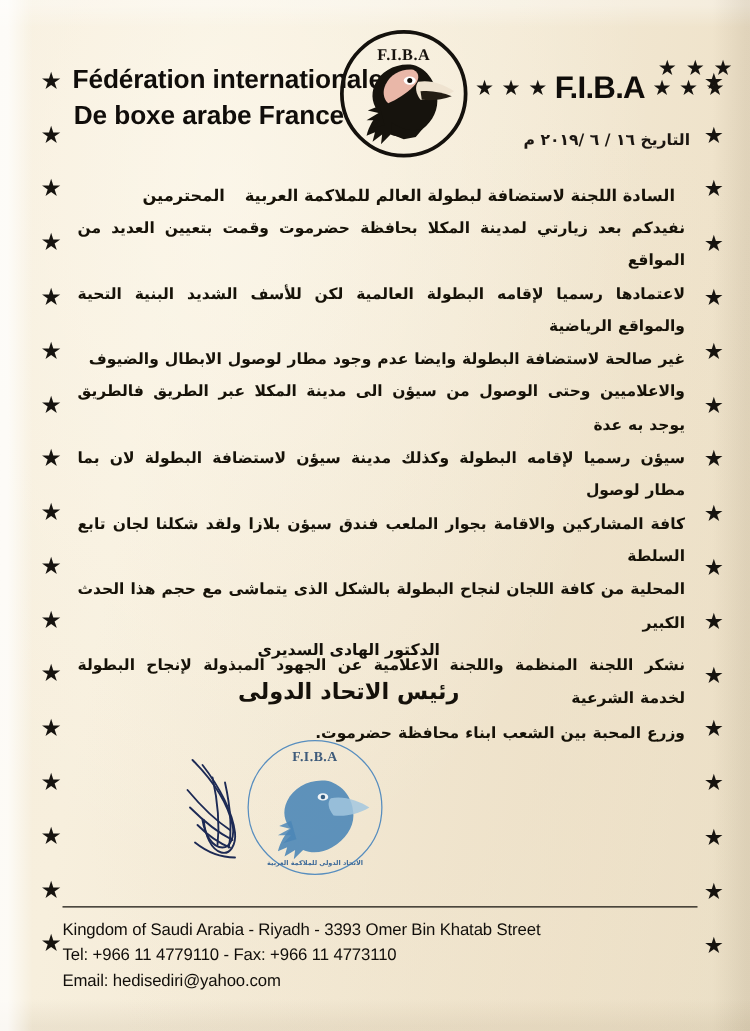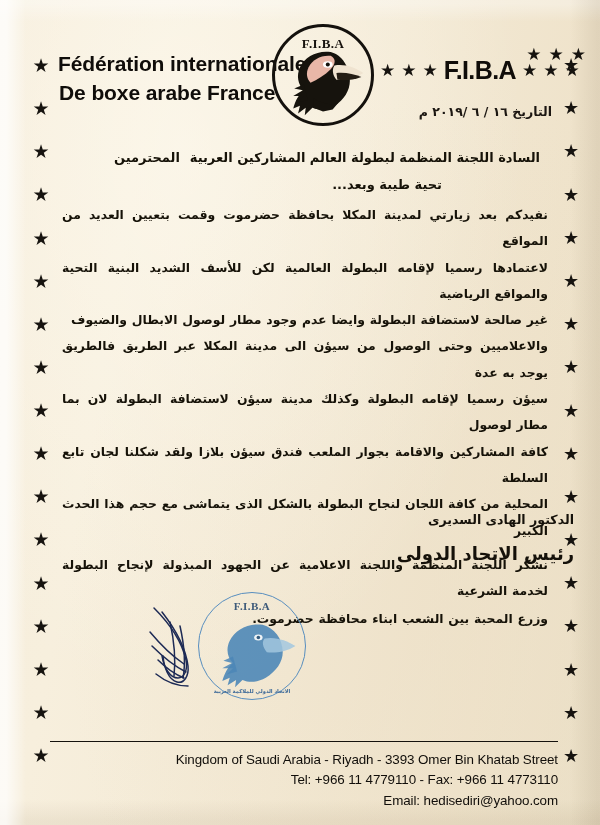--- a/index.html
+++ b/index.html
@@ -105,22 +105,22 @@
   .para{
     font-size:12.4px;line-height:2.12;font-weight:bold;
     margin:0 0 8px 0;text-align:justify;text-align-last:right;
     word-spacing:.5px;
   }
   .para.tight{margin-bottom:2px;}
   .para .ln{display:block;}
 
   
   .signature{
-    position:absolute;left:0;right:0;top:512px;z-index:4;
-    direction:rtl;
+    position:absolute;left:0;right:16px;top:512px;z-index:4;
+    direction:rtl;text-align:center;
     font-family:"DejaVu Sans", sans-serif;
     color:#15110a;
   }
   .sig-name{font-size:12.6px;font-weight:bold;margin-bottom:16px;padding-right:26px;}
   .sig-title{font-size:18px;font-weight:bold;padding-right:26px;}
 
   
   .stamp-area{position:absolute;left:140px;top:592px;width:200px;height:112px;z-index:5;}
   .seal{
     position:absolute;left:58px;top:0;width:106px;height:106px;border-radius:50%;
@@ -135,22 +135,22 @@
   .seal-bottom{
     position:absolute;bottom:5px;left:0;right:0;text-align:center;
     direction:rtl;font-family:"DejaVu Sans", sans-serif;
     font-size:5.2px;font-weight:bold;color:#2f6094;letter-spacing:.1px;
   }
   .handsign{position:absolute;left:0;top:6px;width:70px;height:96px;}
   .handsign svg{display:block;width:100%;height:100%;}
 
   
   .footer{
-    position:absolute;left:50px;right:42px;bottom:14px;z-index:4;
-    text-align:right;color:#110e0a;
+    position:absolute;left:50px;right:42px;bottom:30px;z-index:4;
+    text-align:left;color:#110e0a;
   }
   .footer .rule{border-top:1.6px solid #15120d;margin-bottom:8px;}
   .footer .fline{font-size:13.4px;line-height:1.52;letter-spacing:-.1px;white-space:nowrap;}
 </style>
 </head>
 <body>
 
 <div class="page">
 
   <div class="top-star-row">
@@ -234,25 +234,24 @@
       <span class="star">★</span>
       <span class="star">★</span>
     </div>
   </div>
 
   <div class="date-line">التاريخ ١٦ / ٦ /٢٠١٩ م</div>
 
   <div class="body">
 
     <div class="addressee">
-      <span class="to">السادة اللجنة المنظمة لبطولة العالم المشاركين العربية</span>
+      <span class="to">السادة اللجنة لاستضافة لبطولة العالم للملاكمة العربية</span>
       <span class="resp">المحترمين</span>
     </div>
 
-    <div class="greeting">تحية طيبة وبعد...</div>
 
     <div class="para">
       <span class="ln">نفيدكم بعد زيارتي لمدينة المكلا بحافظة حضرموت وقمت بتعيين العديد من المواقع</span>
       <span class="ln">لاعتمادها رسميا لإقامه البطولة العالمية لكن للأسف الشديد البنية التحية والمواقع الرياضية</span>
       <span class="ln">غير صالحة لاستضافة البطولة وايضا عدم وجود مطار لوصول الابطال والضيوف</span>
       <span class="ln">والاعلاميين وحتى الوصول من سيؤن الى مدينة المكلا عبر الطريق فالطريق يوجد به عدة</span>
       <span class="ln">سيؤن رسميا لإقامه البطولة وكذلك مدينة سيؤن لاستضافة البطولة لان بما مطار لوصول</span>
       <span class="ln">كافة المشاركين والاقامة بجوار الملعب فندق سيؤن بلازا ولقد شكلنا لجان تابع السلطة</span>
       <span class="ln">المحلية من كافة اللجان لنجاح البطولة بالشكل الذى يتماشى مع حجم هذا الحدث الكبير</span>
     </div>

